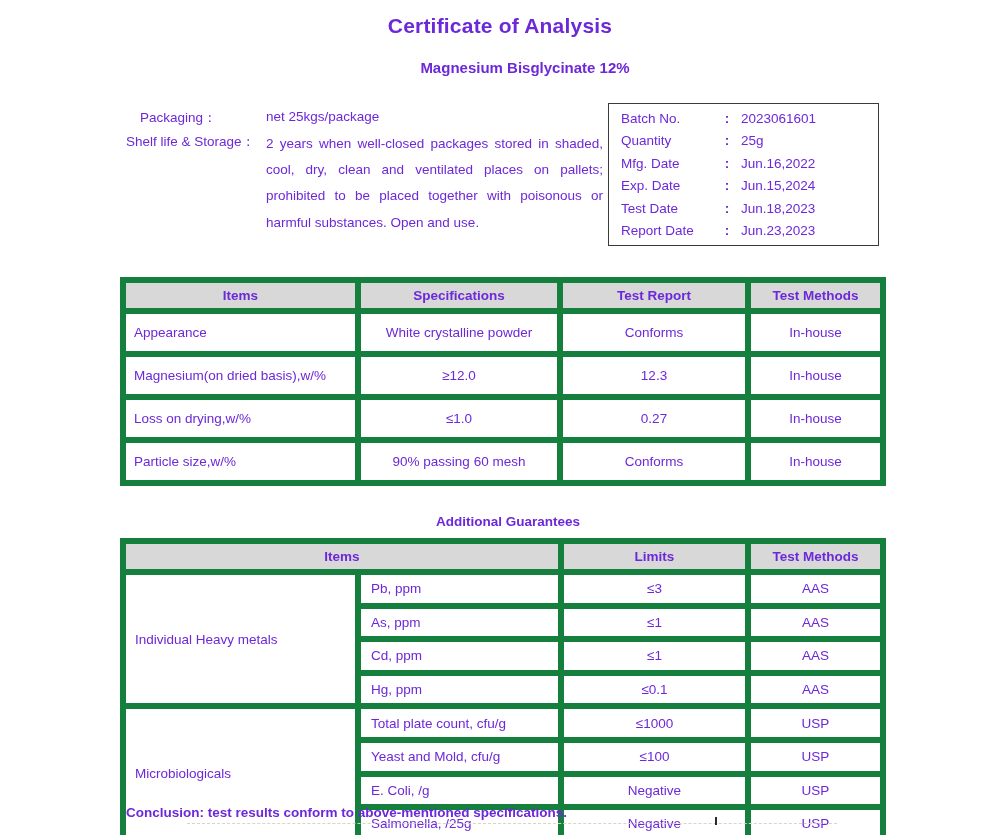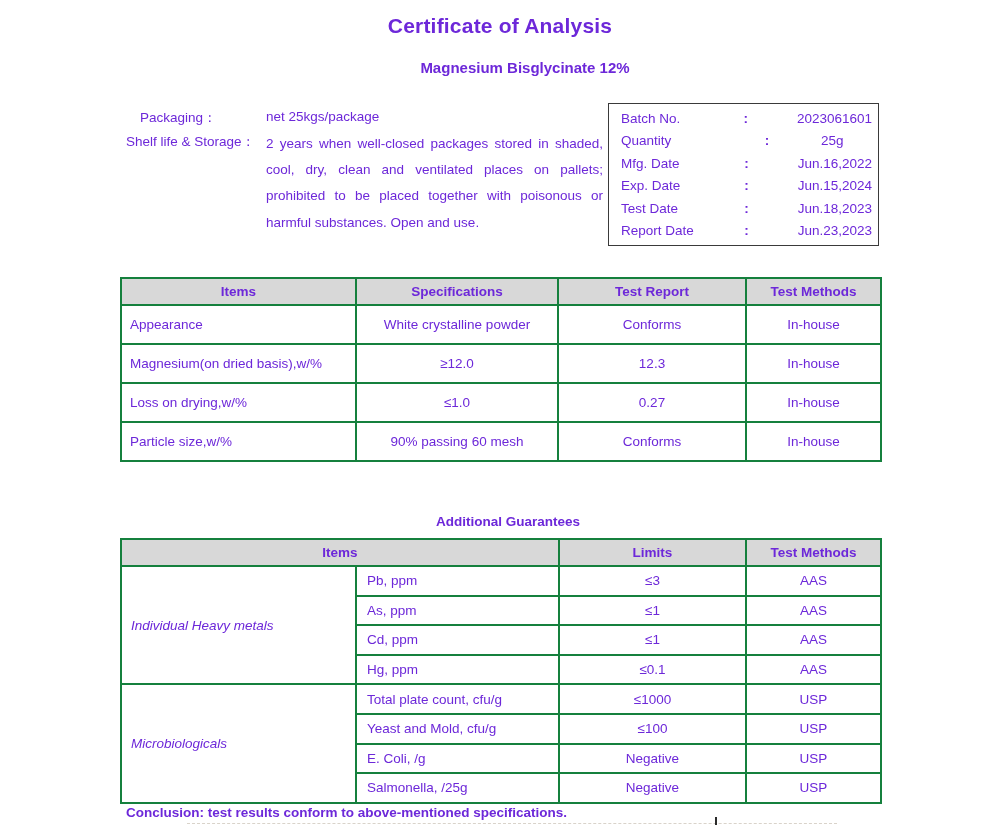--- a/index.html
+++ b/index.html
@@ -23,36 +23,36 @@
   .shelf-text{
     position:absolute;left:266px;top:131px;width:337px;
     font-size:13.5px;line-height:26.2px;text-align:justify;
   }
   .batch-box{
     position:absolute;left:608px;top:103px;width:271px;height:143px;
     border:1px solid #3a3a3a;box-sizing:border-box;
     display:flex;flex-direction:column;justify-content:space-between;
     padding:7px 6px 7px 12px;background:#fff;
   }
-  .batch-row{display:flex;font-size:13.5px;align-items:flex-end;gap:40px;}
+  .batch-row{display:flex;font-size:13.5px;align-items:flex-end;}
   .batch-label{width:92px;}
   .batch-sep{width:28px;text-align:center;font-weight:bold;}
   table{border-collapse:collapse;table-layout:fixed;position:absolute;background:#fff;}
-  th,td{border:2px solid #15803d;font-size:13.5px;vertical-align:middle;padding:0;}
+  th,td{border:6px solid #15803d;font-size:13.5px;vertical-align:middle;padding:0;}
   th{background:#d8d8d8;font-weight:bold;height:25px;}
   .spec-table{left:120px;top:277px;width:760px;border:2px solid #1a1a1a;}
   .spec-table td{height:37px;text-align:center;}
   .spec-table td.col-item{text-align:left;padding-left:8px;}
   .guar-title{
     position:absolute;top:514px;left:8px;width:1000px;text-align:center;
     font-size:13.5px;font-weight:bold;
   }
   .guar-table{left:120px;top:538px;width:760px;border:2px solid #1a1a1a;}
   .guar-table td{height:27.6px;text-align:center;}
-  .guar-table td.col-group{text-align:left;padding-left:9px;font-style:italic;}
+  .guar-table td.col-group{text-align:left;padding-left:9px;}
   .guar-table td.col-gitem{text-align:left;padding-left:10px;margin-left:10px;}
   .guar-table tr.group-sep td{border-top:2px solid #1a1a1a;}
   .conclusion{
     position:absolute;left:126px;top:805px;
     font-size:13.5px;font-weight:bold;
   }
   .artifact-line{
     position:absolute;left:187px;top:823px;width:650px;height:0;
     border-top:1px dashed #d9d3ca;
   }

